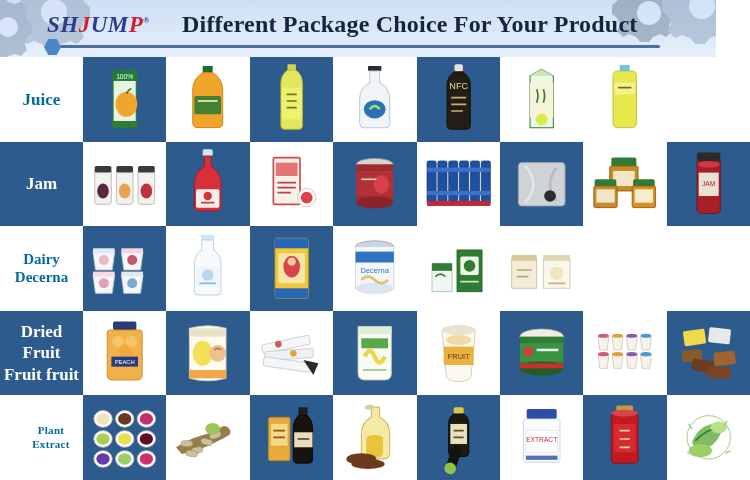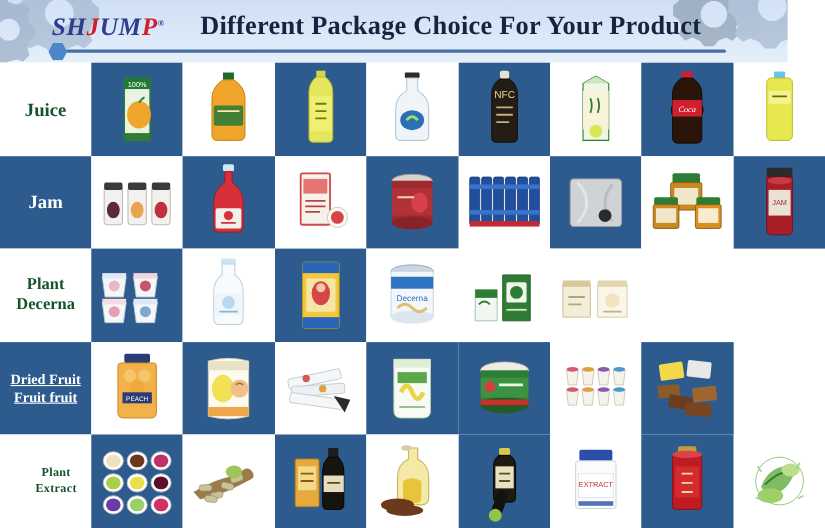--- a/index.html
+++ b/index.html
@@ -49,26 +49,26 @@
   
   .grid{position:absolute;left:0;top:57px;width:750px;height:423px;background:#fff;}
   .row{display:flex;width:750px;height:84.6px;}
   .rowlabel{
     width:83px;flex:0 0 83px;
     display:flex;align-items:center;justify-content:center;
     text-align:center;line-height:1.25;
     font-family:"Liberation Serif", serif;font-weight:bold;
     box-sizing:border-box;padding:0 1px;
   }
-  .rowlabel.light{background:#ffffff;color:#14532d;}
+  .rowlabel.light{background:#ffffff;color:#0369a1;border-radius:21px;}
   .rowlabel.dark{background:#2d5b8e;color:#ffffff;}
   .rowlabel .lbl{display:block;}
   .sz-lg{font-size:17px;}
   .sz-md{font-size:15px;}
-  .sz-sm{font-size:13px;text-decoration:underline;}
+  .sz-sm{font-size:17px;}
   .sz-xs{font-size:11px;letter-spacing:.3px;padding-left:20px;}
 
   .cell{
     width:83.4px;flex:0 0 83.4px;height:84.6px;
     position:relative;overflow:hidden;
     display:flex;align-items:center;justify-content:center;
     box-sizing:border-box;
   }
   .cell.dark{background:#2d5b8e;}
   .cell.light{background:#ffffff;text-align:right;}
@@ -179,30 +179,20 @@
           <div class="thumb">
             <svg viewBox="0 0 100 100" preserveAspectRatio="xMidYMid meet">
               <path d="M36 22 l14 -8 14 8 l0 62 l-28 0z" fill="#eef6e4" stroke="#2f7d34" stroke-width="1.2"></path>
               <path d="M36 22 l14 -8 14 8 z" fill="#cfe6bd"></path>
               <rect x="36" y="30" width="28" height="42" fill="#f7f2d8"></rect>
               <path d="M44 38 q3 8 0 16 M52 38 q3 8 0 16" stroke="#2f7d34" stroke-width="2" fill="none"></path>
               <circle cx="50" cy="74" r="7" fill="#d8e84f"></circle>
             </svg>
           </div>
         </div>
-        <div class="cell dark">
-          <div class="thumb">
-            <svg viewBox="0 0 100 100" preserveAspectRatio="xMidYMid meet">
-              <rect x="44" y="9" width="12" height="7" rx="1" fill="#d0202e"></rect>
-              <path d="M44 16 q-10 7 -10 17 l0 12 q-3 6 0 12 l0 24 q0 6 6 6 l20 0 q6 0 6 -6 l0 -24 q3 -6 0 -12 l0 -12 q0 -10 -10 -17z" fill="#2b1408" stroke="#150a04" stroke-width="1"></path>
-              <rect x="34" y="40" width="32" height="18" fill="#d0202e"></rect>
-              <text x="50" y="53" font-size="9" fill="#fff" text-anchor="middle" font-family="serif" font-style="italic">Coca</text>
-            </svg>
-          </div>
-        </div>
         <div class="cell light">
           <div class="thumb">
             <svg viewBox="0 0 100 100" preserveAspectRatio="xMidYMid meet">
               <rect x="44" y="9" width="12" height="7" rx="1" fill="#67c6e8"></rect>
               <rect x="36" y="16" width="28" height="68" rx="5" fill="#e7e84e" stroke="#b7b72f" stroke-width="1"></rect>
               <rect x="38" y="30" width="24" height="14" fill="#f3f48d"></rect>
               <path d="M42 36 h16" stroke="#5c6b10" stroke-width="2"></path>
             </svg>
           </div>
         </div>
@@ -316,21 +306,21 @@
               <rect x="38" y="36" width="24" height="28" fill="#e9e2d4"></rect>
               <text x="50" y="52" font-size="8" fill="#a81f28" text-anchor="middle" font-family="sans-serif">JAM</text>
               <ellipse cx="50" cy="26" rx="13" ry="4" fill="#c93a42"></ellipse>
             </svg>
           </div>
         </div>
       </div>
       <div class="row">
         <div class="rowlabel light sz-md">
           <div>
-            <span class="lbl">Plant</span>
+            <span class="lbl">Dairy</span>
             <span class="lbl">Decerna</span>
           </div>
         </div>
         <div class="cell dark">
           <div class="thumb">
             <svg viewBox="0 0 100 100" preserveAspectRatio="xMidYMid meet">
               <g>
                 <path d="M12 30 l26 0 l-3 22 l-20 0z" fill="#f4f6f8" stroke="#c3ccd4"></path>
                 <rect x="12" y="26" width="26" height="6" fill="#e0eaf2"></rect>
                 <circle cx="25" cy="40" r="6" fill="#e8b7c8"></circle>
@@ -456,20 +446,31 @@
           </div>
         </div>
         <div class="cell dark">
           <div class="thumb">
             <svg viewBox="0 0 100 100" preserveAspectRatio="xMidYMid meet">
               <path d="M30 18 l40 0 l0 56 q0 8 -8 8 l-24 0 q-8 0 -8 -8z" fill="#f7fbf4" stroke="#b7cfa8"></path>
               <rect x="30" y="18" width="40" height="9" fill="#dfeed4"></rect>
               <rect x="34" y="32" width="32" height="12" fill="#5aa84a"></rect>
               <path d="M38 54 q6 -14 12 0 q6 14 12 0" stroke="#e8d444" stroke-width="5" fill="none"></path>
               <path d="M36 70 h28" stroke="#9ec08c" stroke-width="2"></path>
+            </svg>
+          </div>
+        </div>
+        <div class="cell light">
+          <div class="thumb">
+            <svg viewBox="0 0 100 100" preserveAspectRatio="xMidYMid meet">
+              <path d="M30 22 l40 0 l-5 54 q-1 8 -15 8 q-14 0 -15 -8z" fill="#fbf8f0" stroke="#cfc8b4"></path>
+              <ellipse cx="50" cy="22" rx="20" ry="6" fill="#e8e2d0"></ellipse>
+              <rect x="32" y="42" width="36" height="22" fill="#e8b23c"></rect>
+              <text x="50" y="57" font-size="9" fill="#7a2b2b" text-anchor="middle" font-family="sans-serif">FRUIT</text>
+              <ellipse cx="50" cy="34" rx="15" ry="6" fill="#f2d9a0"></ellipse>
             </svg>
           </div>
         </div>
         <div class="cell dark">
           <div class="thumb">
             <svg viewBox="0 0 100 100" preserveAspectRatio="xMidYMid meet">
               <ellipse cx="50" cy="30" rx="26" ry="9" fill="#efece3" stroke="#c4bcae"></ellipse>
               <rect x="24" y="30" width="52" height="38" fill="#2f7d34"></rect>
               <ellipse cx="50" cy="68" rx="26" ry="9" fill="#235c27"></ellipse>
               <rect x="24" y="38" width="52" height="22" fill="#3c9243"></rect>

